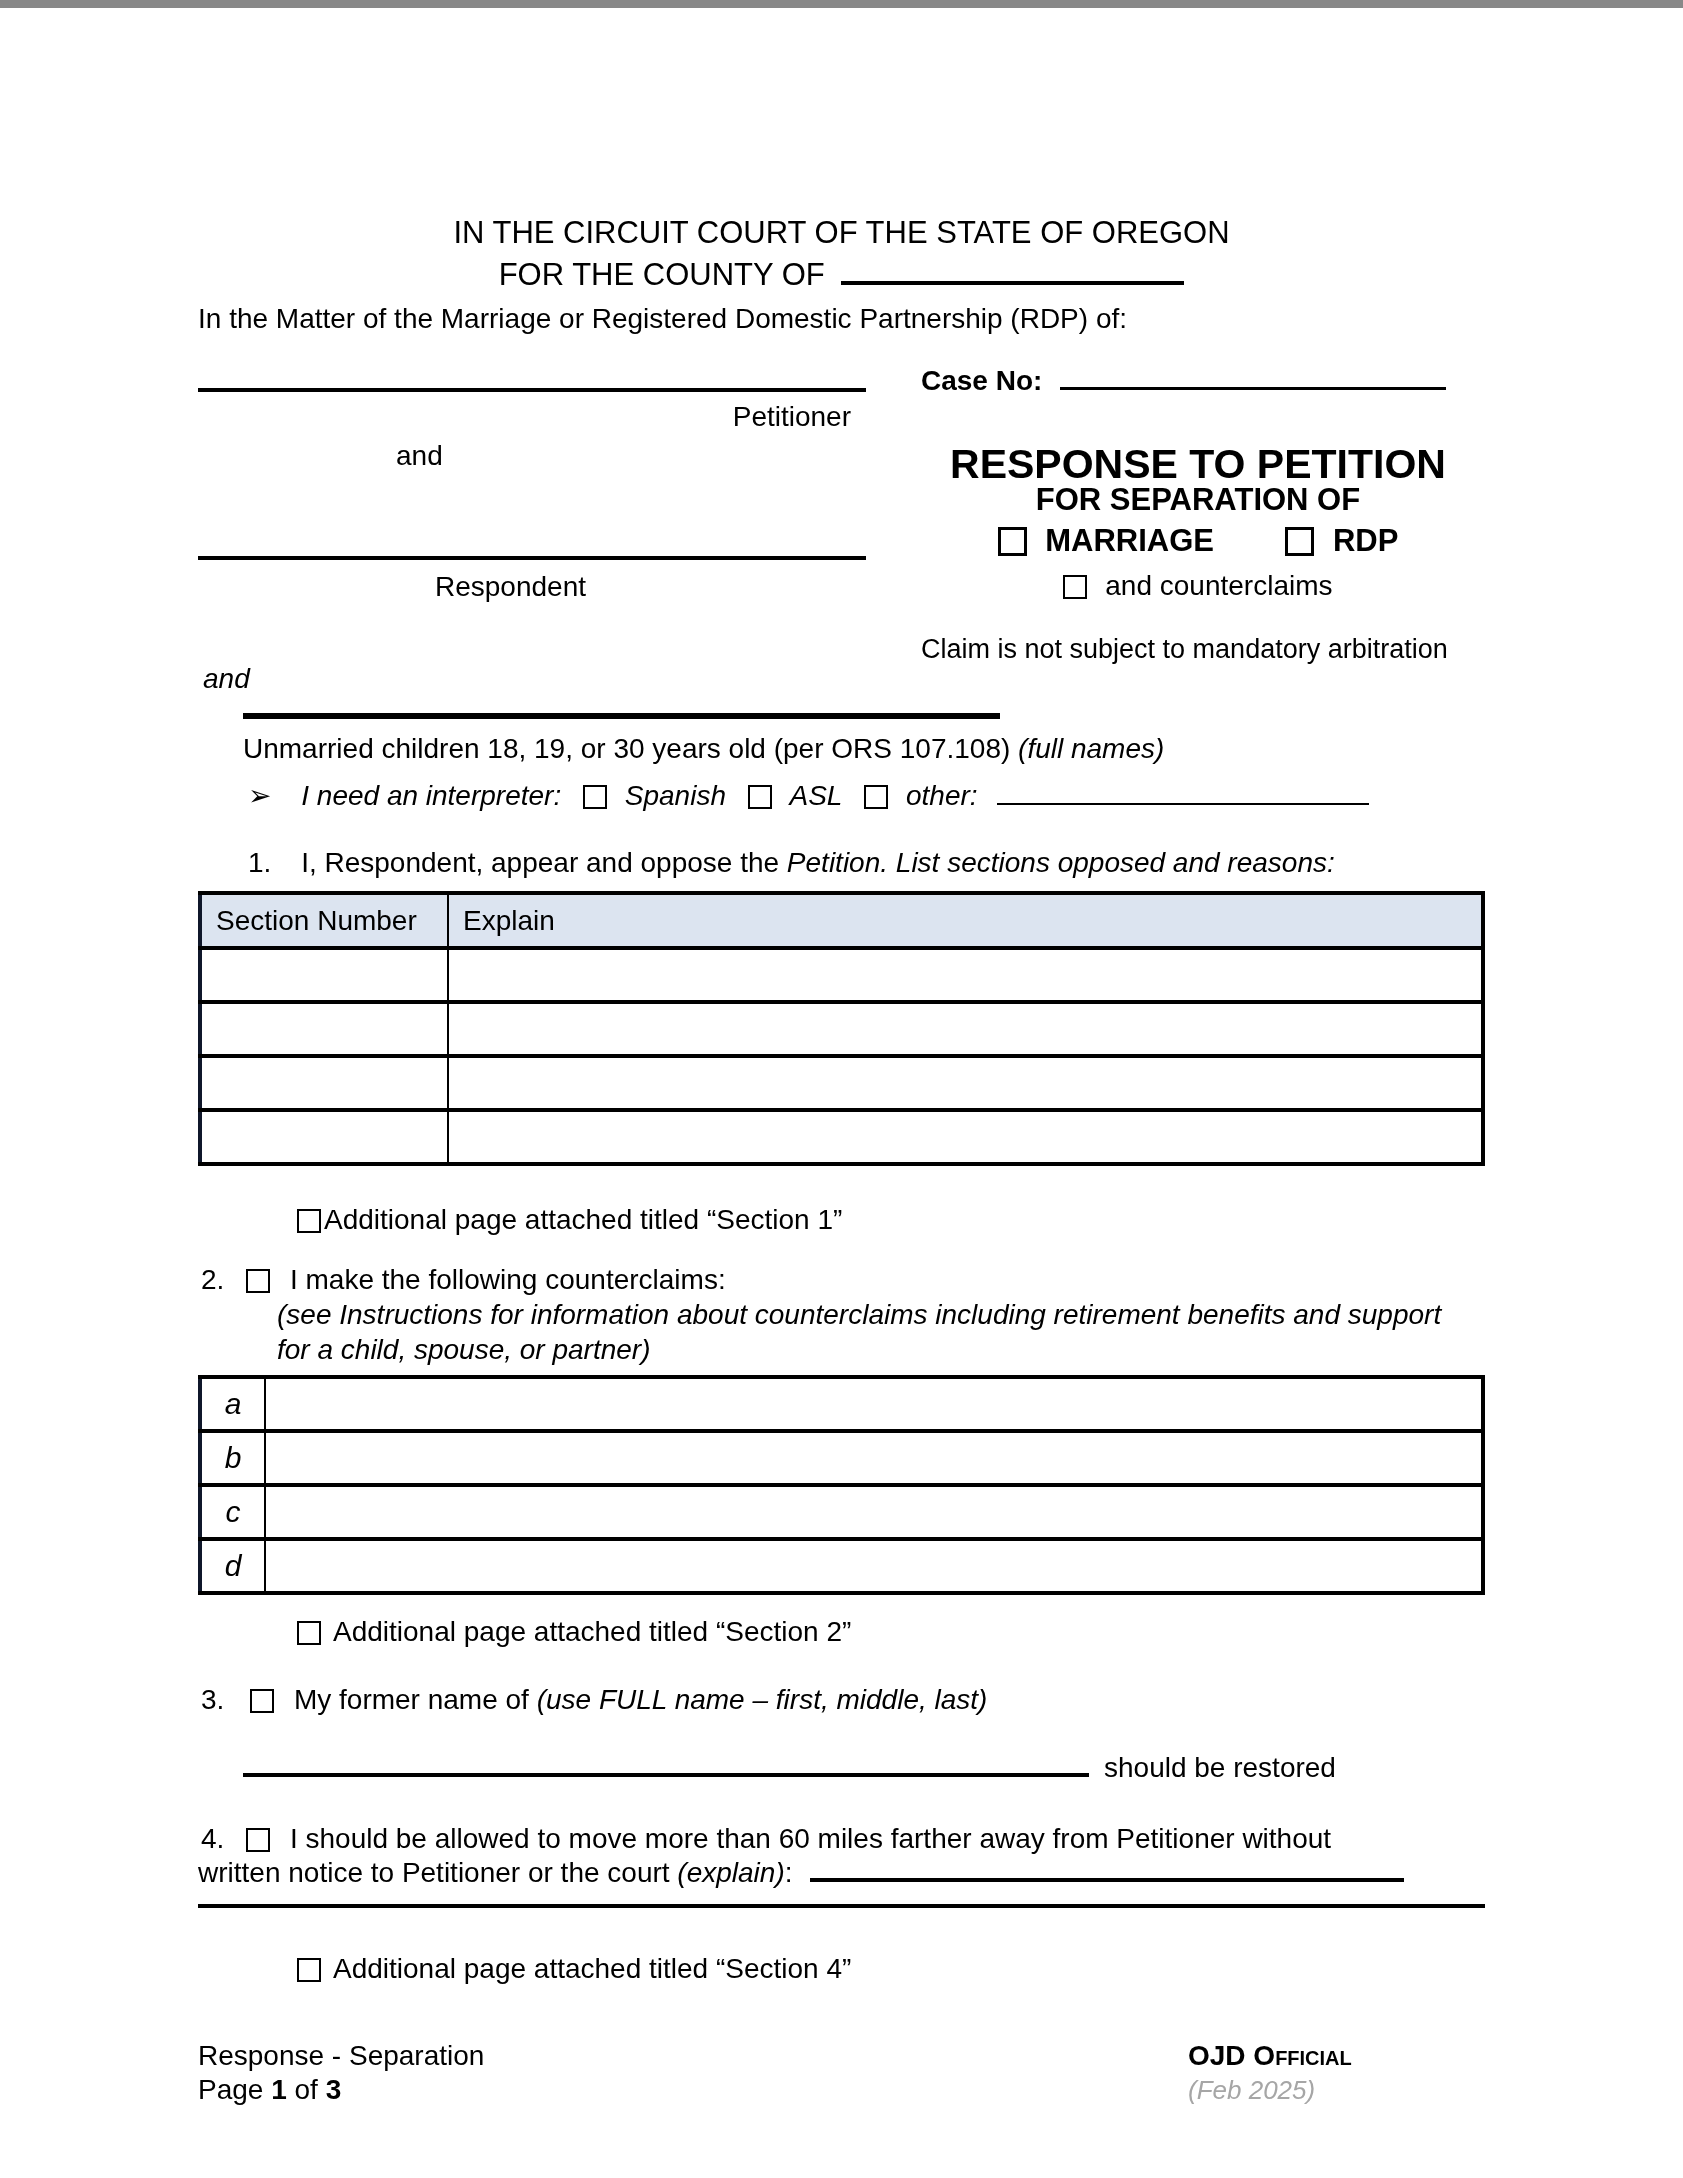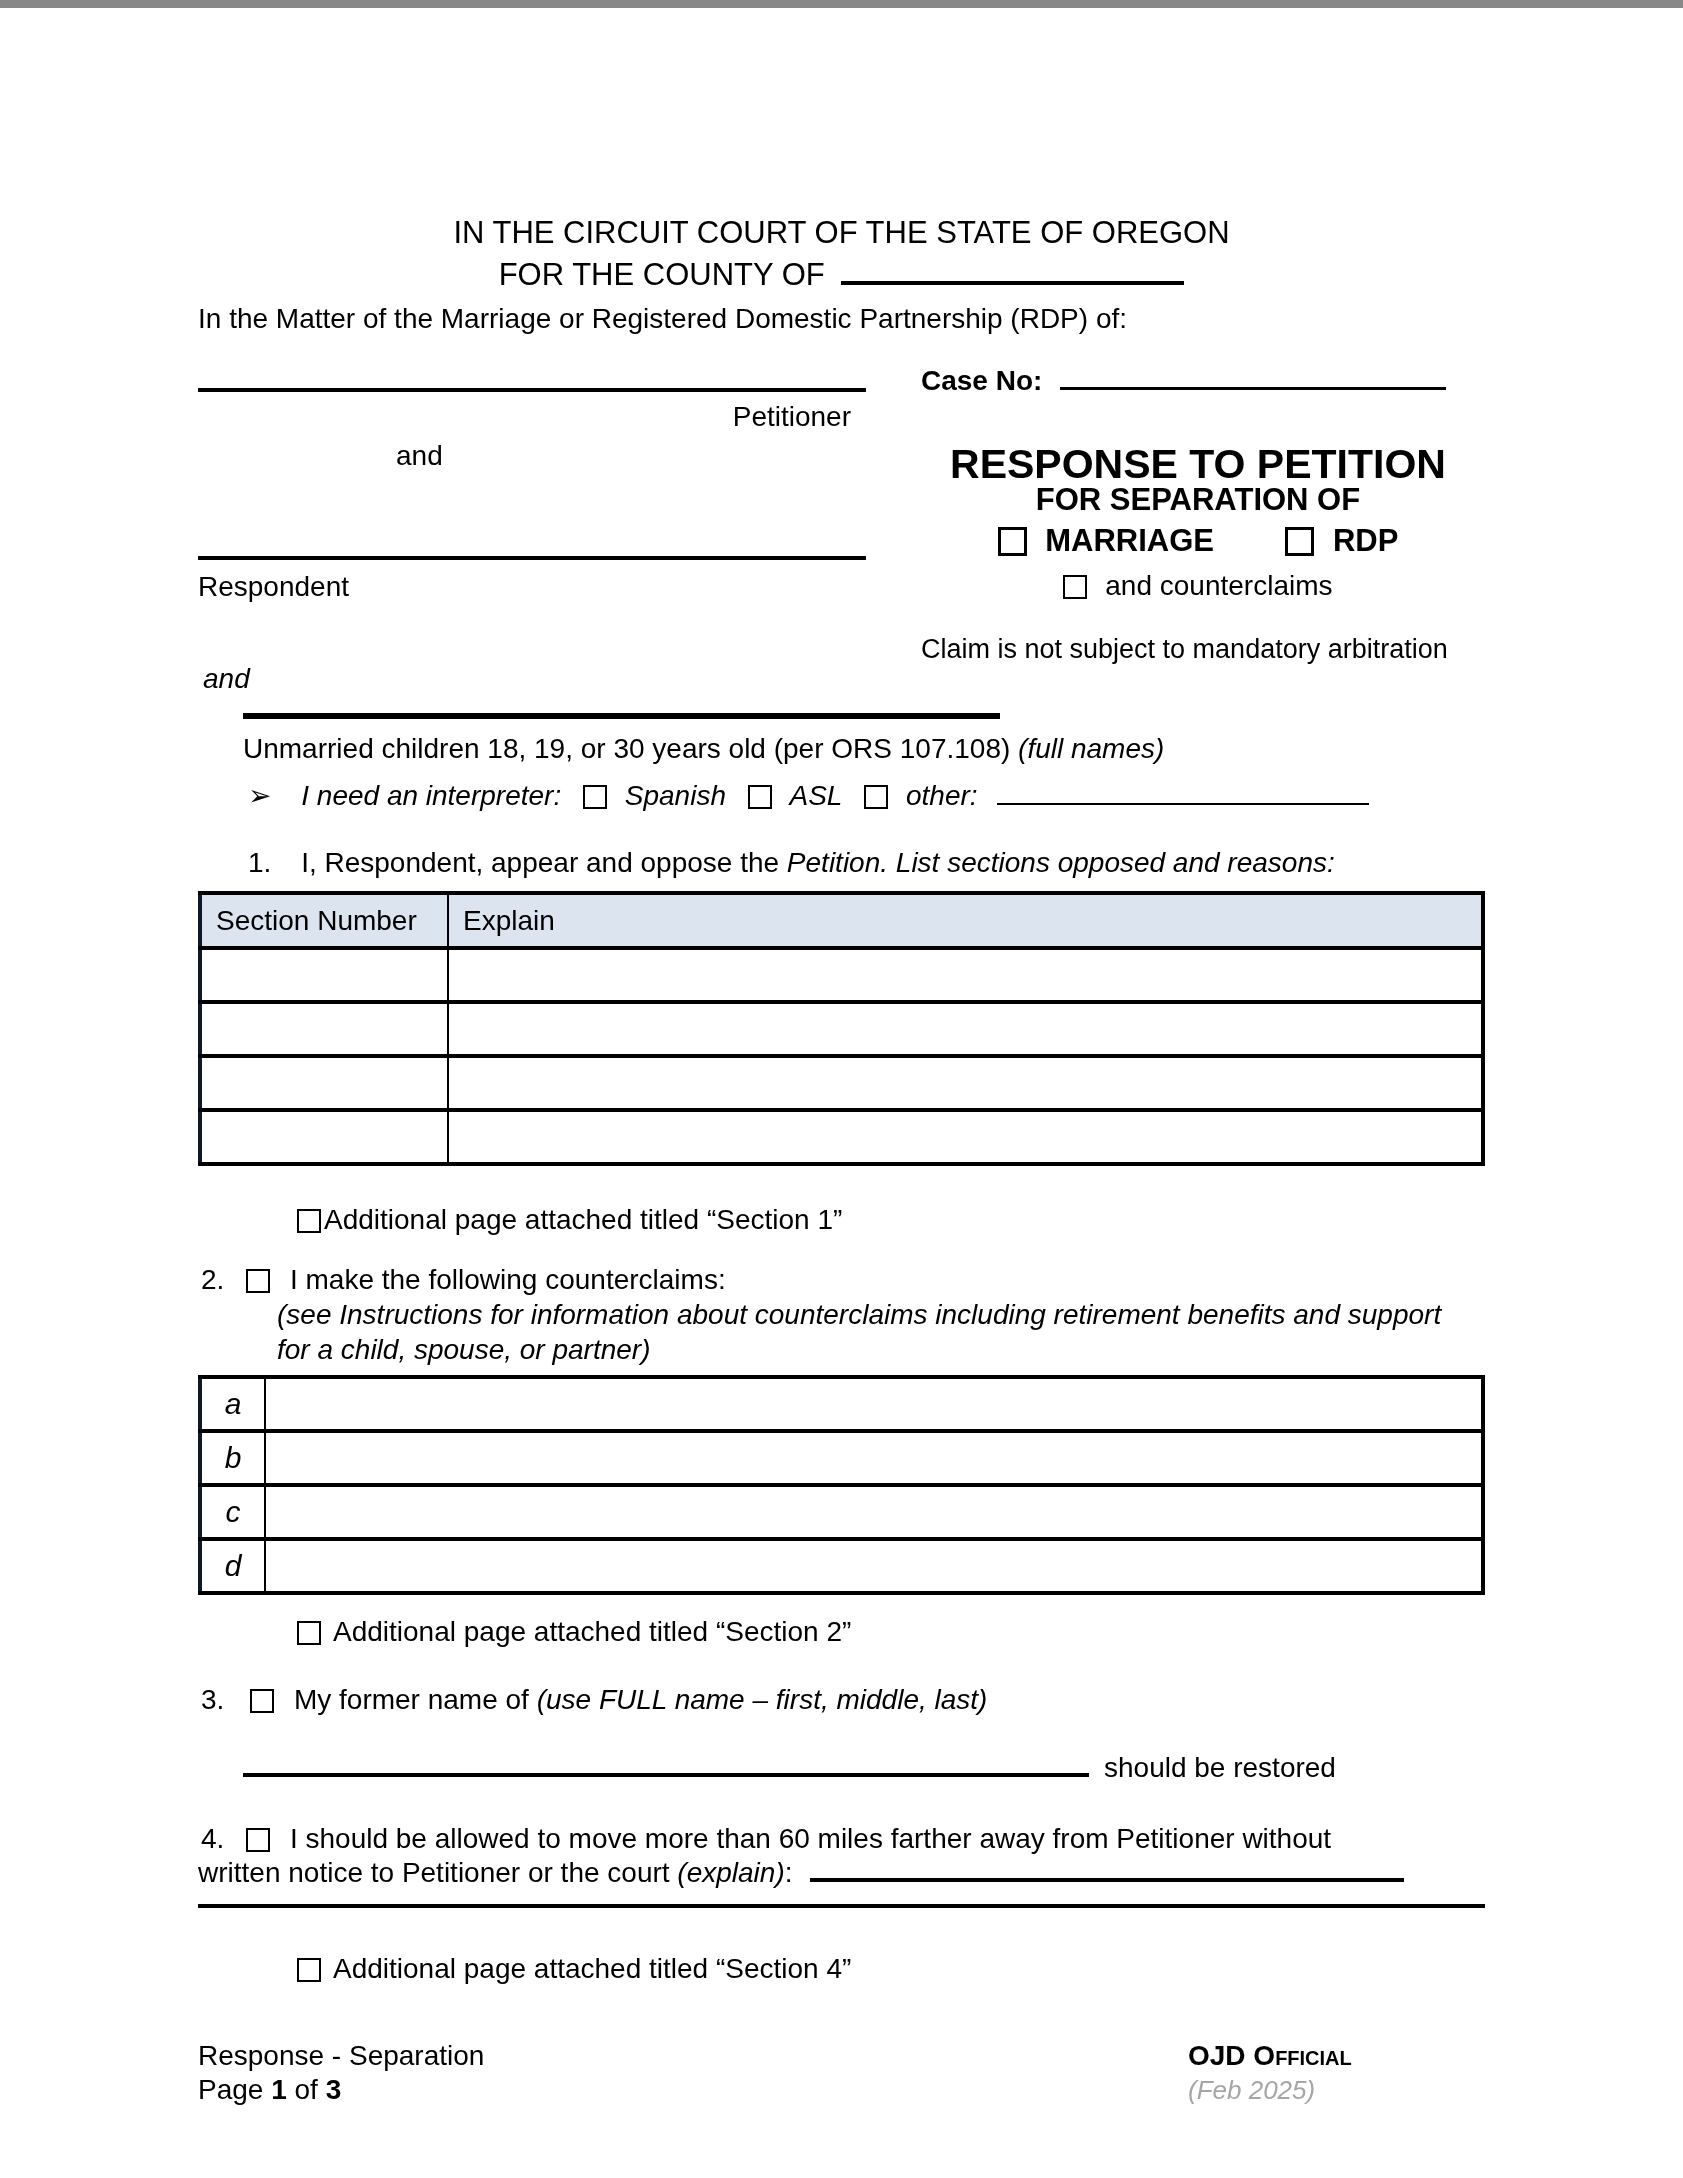--- a/index.html
+++ b/index.html
@@ -54,21 +54,21 @@
   </div>
 
   <div class="blank" style="left:198px; top:380px; width:668px;"></div>
   <div class="t" style="left:198px; top:392px; width:653px; text-align:right;">
     <span>Petitioner</span>
   </div>
   <div class="t" style="left:396px; top:431px;">
     <span>and</span>
   </div>
   <div class="blank" style="left:198px; top:548px; width:668px;"></div>
-  <div class="t" style="left:198px; top:562px; width:653px; text-align:left;">
+  <div class="t" style="left:184px; top:562px; width:653px; text-align:center;">
     <span>Respondent</span>
   </div>
 
   <div class="t" style="left:921px; top:356px;">
     <span class="b">Case No:</span>
     <span class="iblank thin" style="width:386px; margin-left:10px;"></span>
   </div>
   <div class="t center" style="left:921px; width:554px; top:432px; font-size:41px;">
     <span class="b">RESPONSE TO PETITION</span>
   </div>

